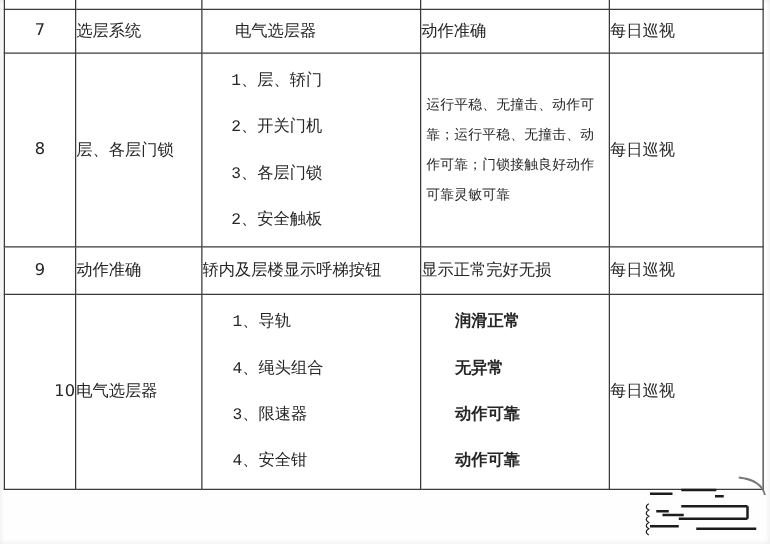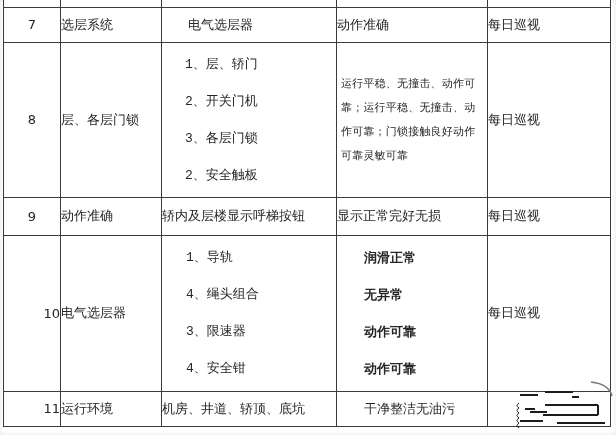--- a/index.html
+++ b/index.html
@@ -112,27 +112,20 @@
         <div class="req-list">
           <div>润滑正常</div>
           <div>无异常</div>
           <div>动作可靠</div>
           <div>动作可靠</div>
         </div>
       </td>
       <td class="c-freq">每日巡视</td>
     </tr>
 
-    <tr style="height:35px">
-      <td class="c-num left">11</td>
-      <td class="c-sys">运行环境</td>
-      <td class="c-item">机房、井道、轿顶、底坑</td>
-      <td class="c-req indent">干净整洁无油污</td>
-      <td class="c-freq"></td>
-    </tr>
   </tbody>
     </table>
 
   <svg id="watermark" width="111" height="52" viewBox="0 0 111 52">
     <path d="M86,4 Q104,6 107,18" stroke="#777" stroke-width="1.5" fill="none"></path>
     <g stroke="#1c1c1c" stroke-width="2" fill="none">
       <line x1="15" y1="17" x2="33" y2="17"></line>
       <line x1="40" y1="14" x2="68" y2="14"></line>
       <line x1="67" y1="19" x2="74" y2="19"></line>
       <line x1="40" y1="27" x2="93" y2="27"></line>

